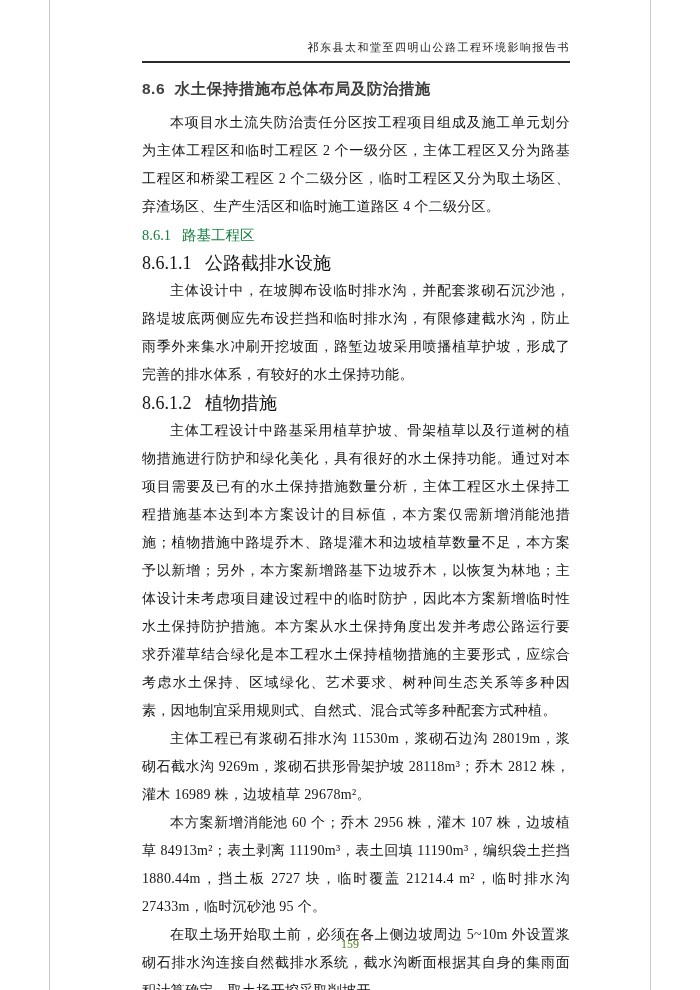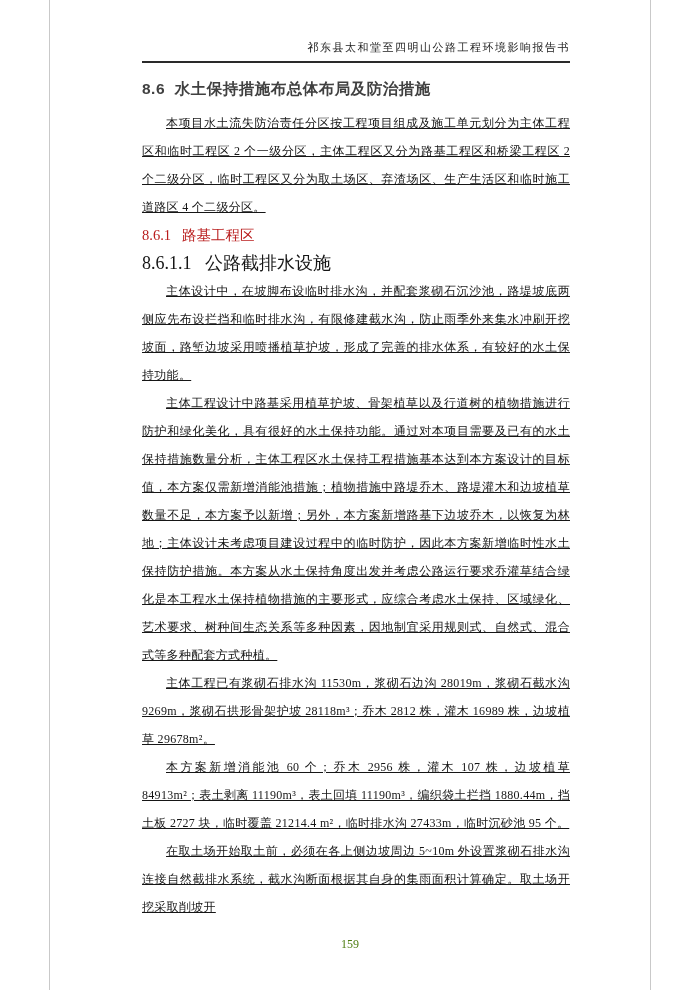--- a/index.html
+++ b/index.html
@@ -41,39 +41,38 @@
     margin: 14px 0 8px 0;
     white-space: pre-wrap;
     color: #404040;
   }
   .h2 {
     font-size: 14.5px;
     font-weight: normal;
     line-height: 28px;
     white-space: pre-wrap;
     margin: 0;
-    color: #b91c1c;
+    color: #15803d;
   }
   .h3 {
     font-size: 18px;
     font-weight: normal;
     line-height: 28px;
     white-space: pre-wrap;
     margin: 0;
     color: #161616;
   }
   .para {
-    font-size: 12px;
+    font-size: 14px;
     line-height: 28px;
     text-align: justify;
     text-indent: 2em;
     margin: 0;
     letter-spacing: 0.3px;
     color: #161616;
-    text-decoration: underline;
   }
   .page-number {
     position: absolute;
     left: 0;
     right: 0;
     bottom: 38px;
     text-align: center;
     font-size: 12px;
     color: #4d7c0f;
   }
@@ -90,20 +89,21 @@
     <div class="h1">8.6  水土保持措施布总体布局及防治措施</div>
 
     <p class="para">本项目水土流失防治责任分区按工程项目组成及施工单元划分为主体工程区和临时工程区 2 个一级分区，主体工程区又分为路基工程区和桥梁工程区 2 个二级分区，临时工程区又分为取土场区、弃渣场区、生产生活区和临时施工道路区 4 个二级分区。</p>
 
     <div class="h2">8.6.1   路基工程区</div>
 
     <div class="h3">8.6.1.1   公路截排水设施</div>
 
     <p class="para">主体设计中，在坡脚布设临时排水沟，并配套浆砌石沉沙池，路堤坡底两侧应先布设拦挡和临时排水沟，有限修建截水沟，防止雨季外来集水冲刷开挖坡面，路堑边坡采用喷播植草护坡，形成了完善的排水体系，有较好的水土保持功能。</p>
 
+    <div class="h3">8.6.1.2   植物措施</div>
 
     <p class="para">主体工程设计中路基采用植草护坡、骨架植草以及行道树的植物措施进行防护和绿化美化，具有很好的水土保持功能。通过对本项目需要及已有的水土保持措施数量分析，主体工程区水土保持工程措施基本达到本方案设计的目标值，本方案仅需新增消能池措施；植物措施中路堤乔木、路堤灌木和边坡植草数量不足，本方案予以新增；另外，本方案新增路基下边坡乔木，以恢复为林地；主体设计未考虑项目建设过程中的临时防护，因此本方案新增临时性水土保持防护措施。本方案从水土保持角度出发并考虑公路运行要求乔灌草结合绿化是本工程水土保持植物措施的主要形式，应综合考虑水土保持、区域绿化、艺术要求、树种间生态关系等多种因素，因地制宜采用规则式、自然式、混合式等多种配套方式种植。</p>
 
     <p class="para">主体工程已有浆砌石排水沟 11530m，浆砌石边沟 28019m，浆砌石截水沟 9269m，浆砌石拱形骨架护坡 28118m³；乔木 2812 株，灌木 16989 株，边坡植草 29678m²。</p>
 
     <p class="para">本方案新增消能池 60 个；乔木 2956 株，灌木 107 株，边坡植草 84913m²；表土剥离 11190m³，表土回填 11190m³，编织袋土拦挡 1880.44m，挡土板 2727 块，临时覆盖 21214.4 m²，临时排水沟 27433m，临时沉砂池 95 个。</p>
 
 
 
     <p class="para">在取土场开始取土前，必须在各上侧边坡周边 5~10m 外设置浆砌石排水沟连接自然截排水系统，截水沟断面根据其自身的集雨面积计算确定。取土场开挖采取削坡开</p>

